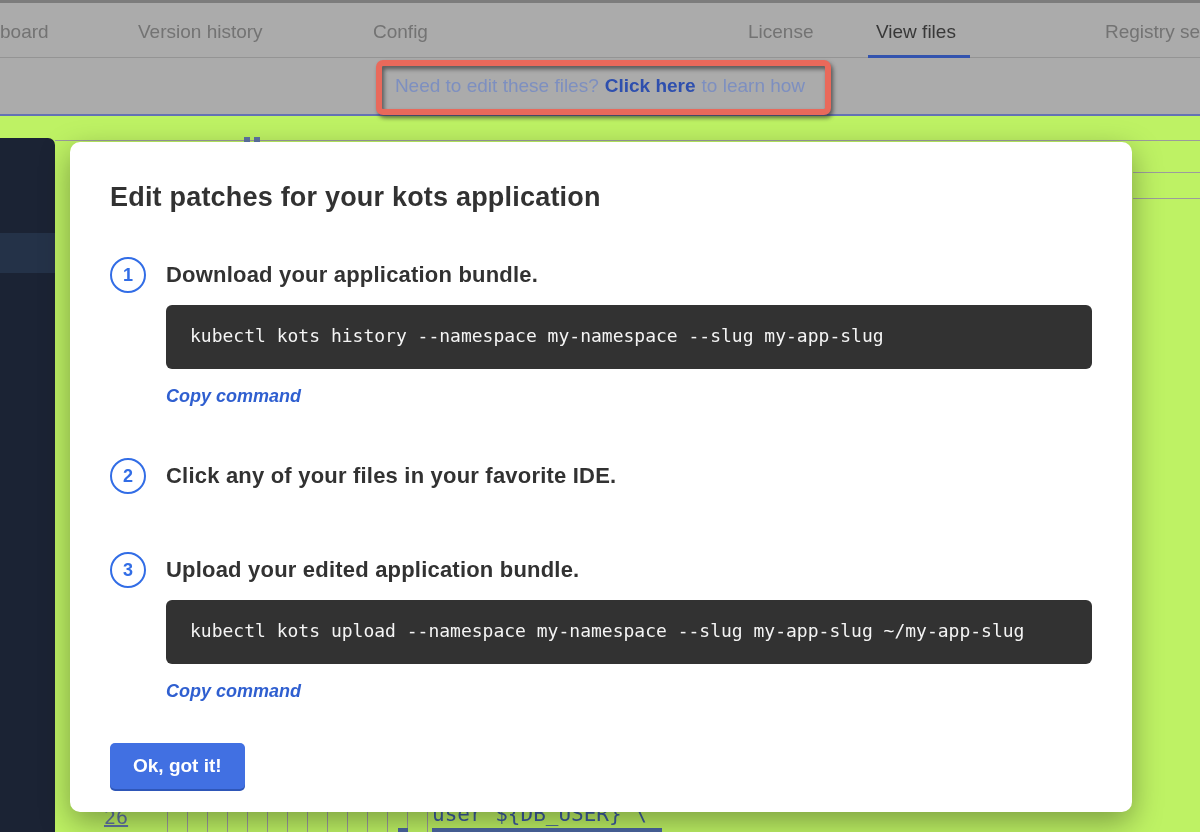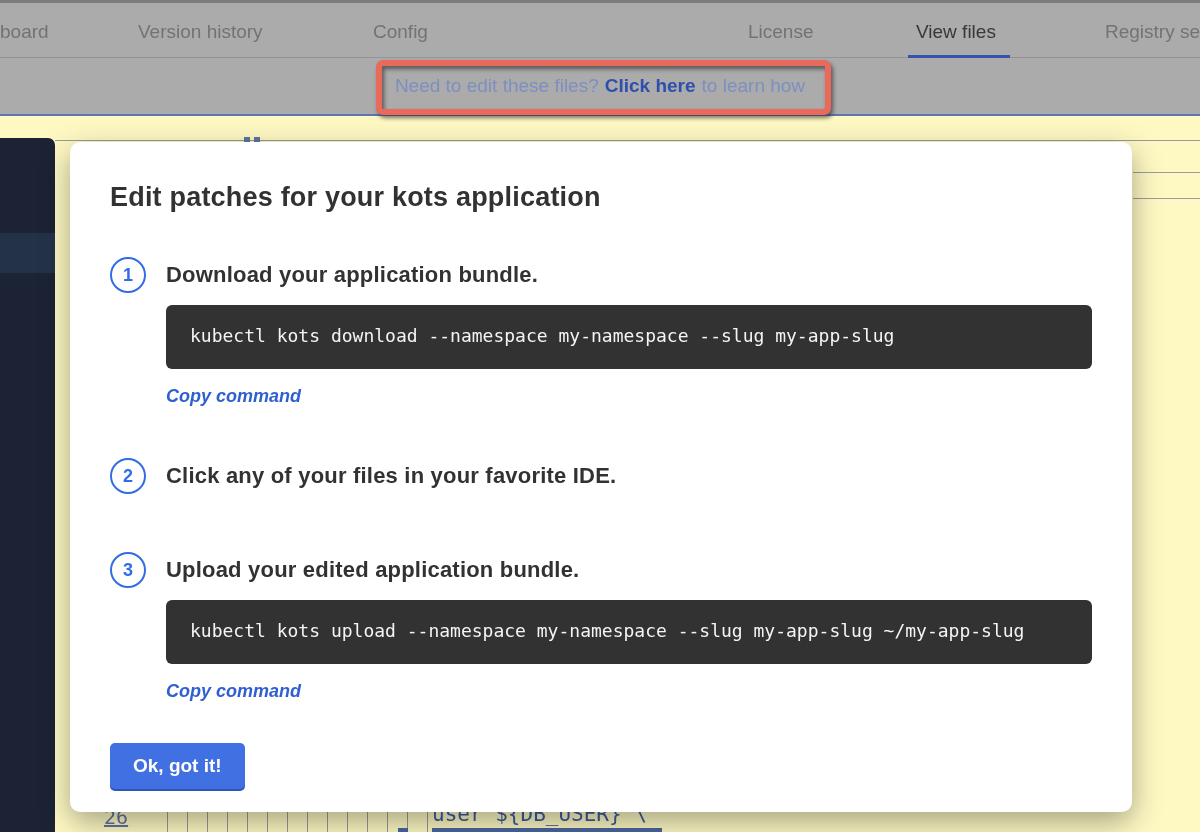--- a/index.html
+++ b/index.html
@@ -1,38 +1,38 @@
 <!DOCTYPE html>
 <html><head>
 <meta charset="utf-8">
 <style>
   * { margin:0; padding:0; box-sizing:border-box; }
   html,body { width:1200px; height:832px; }
   body { font-family:"Liberation Sans", sans-serif; }
-  .screen { position:relative; width:1200px; height:832px; overflow:hidden; background:#fef9c3; }
+  .screen { position:relative; width:1200px; height:832px; overflow:hidden; background:#bef264; }
 
   
   .topnav {
     position:absolute; left:0; top:0; width:1200px; height:58px;
     background:#ababab; border-top:3px solid #7c7c7c; border-bottom:1px solid #949494;
   }
   .tab {
     position:absolute; top:0; height:55px; line-height:58px;
     font-size:19px; color:#737373; cursor:pointer; white-space:nowrap;
   }
   .tab.active { color:#383838; }
   .tab.active::after {
     content:""; position:absolute; left:-8px; right:-14px; bottom:0; height:3px; background:#3353ae;
   }
   .tab-board    { left:0; }
   .tab-version  { left:138px; }
   .tab-config   { left:373px; }
   .tab-trouble  { left:529px; }
   .tab-license  { left:748px; }
-  .tab-view     { left:916px; }
+  .tab-view     { left:876px; }
   .tab-registry { left:1105px; }
 
   .subnav {
     position:absolute; left:0; top:58px; width:1200px; height:58px;
     background:#ababab; border-bottom:2px solid #6472b4;
     display:flex; align-items:center; justify-content:center;
     font-size:19px; color:#7d8fc0;
   }
   .subnav .banner-link { color:#2e4fae; font-weight:bold; margin:0 6px; cursor:pointer; }
 
@@ -168,21 +168,21 @@
 
   <div class="annotation-box"></div>
 
   <div class="modal">
     <h1 class="modal-title">Edit patches for your kots application</h1>
 
     <div class="step step-1">
       <div class="step-circle">1</div>
       <div class="step-heading">Download your application bundle.</div>
     </div>
-    <div class="code-block">kubectl kots download --namespace my-namespace --slug my-app-slug</div>
+    <div class="code-block">kubectl kots history --namespace my-namespace --slug my-app-slug</div>
     <div class="copy-row">
       <span class="copy-link">Copy command</span>
     </div>
 
     <div class="step step-2">
       <div class="step-circle">2</div>
       <div class="step-heading">Click any of your files in your favorite IDE.</div>
     </div>
 
     <div class="step step-3">

